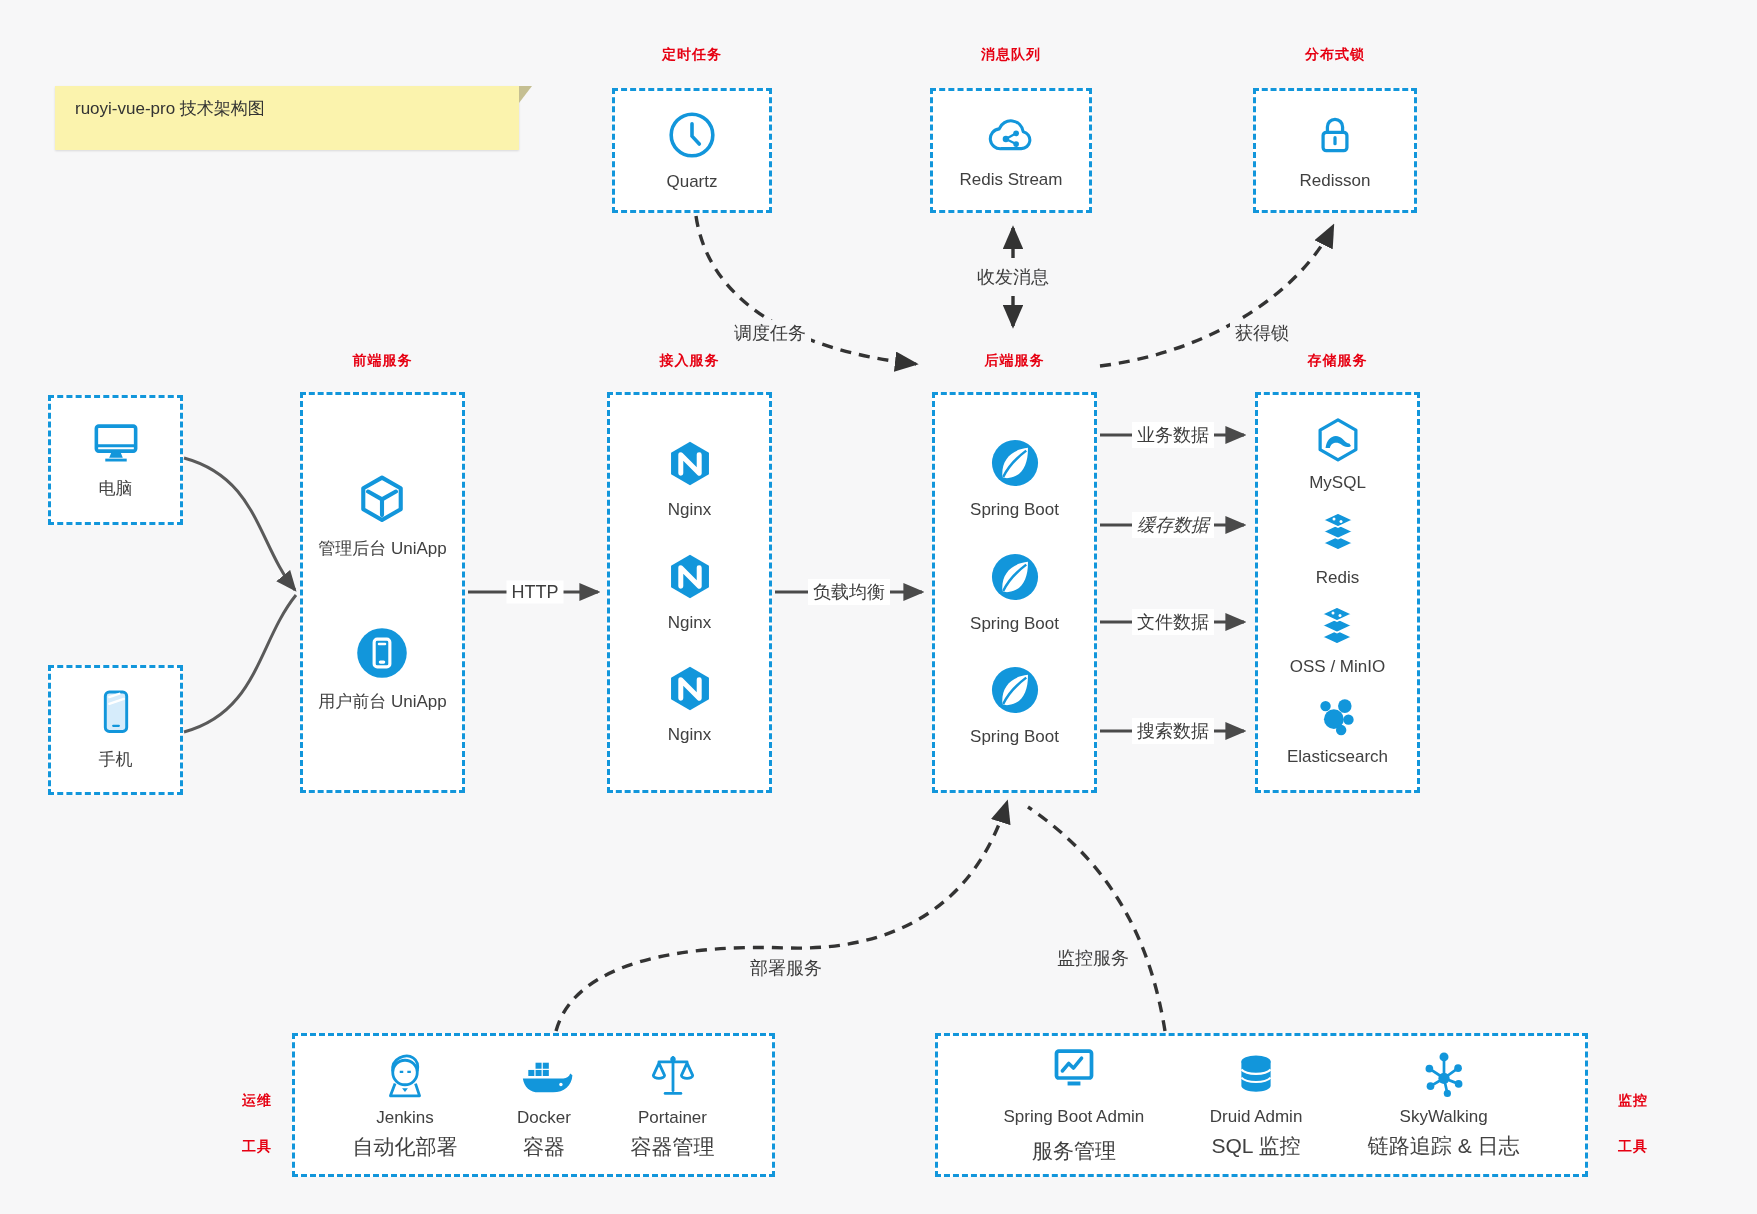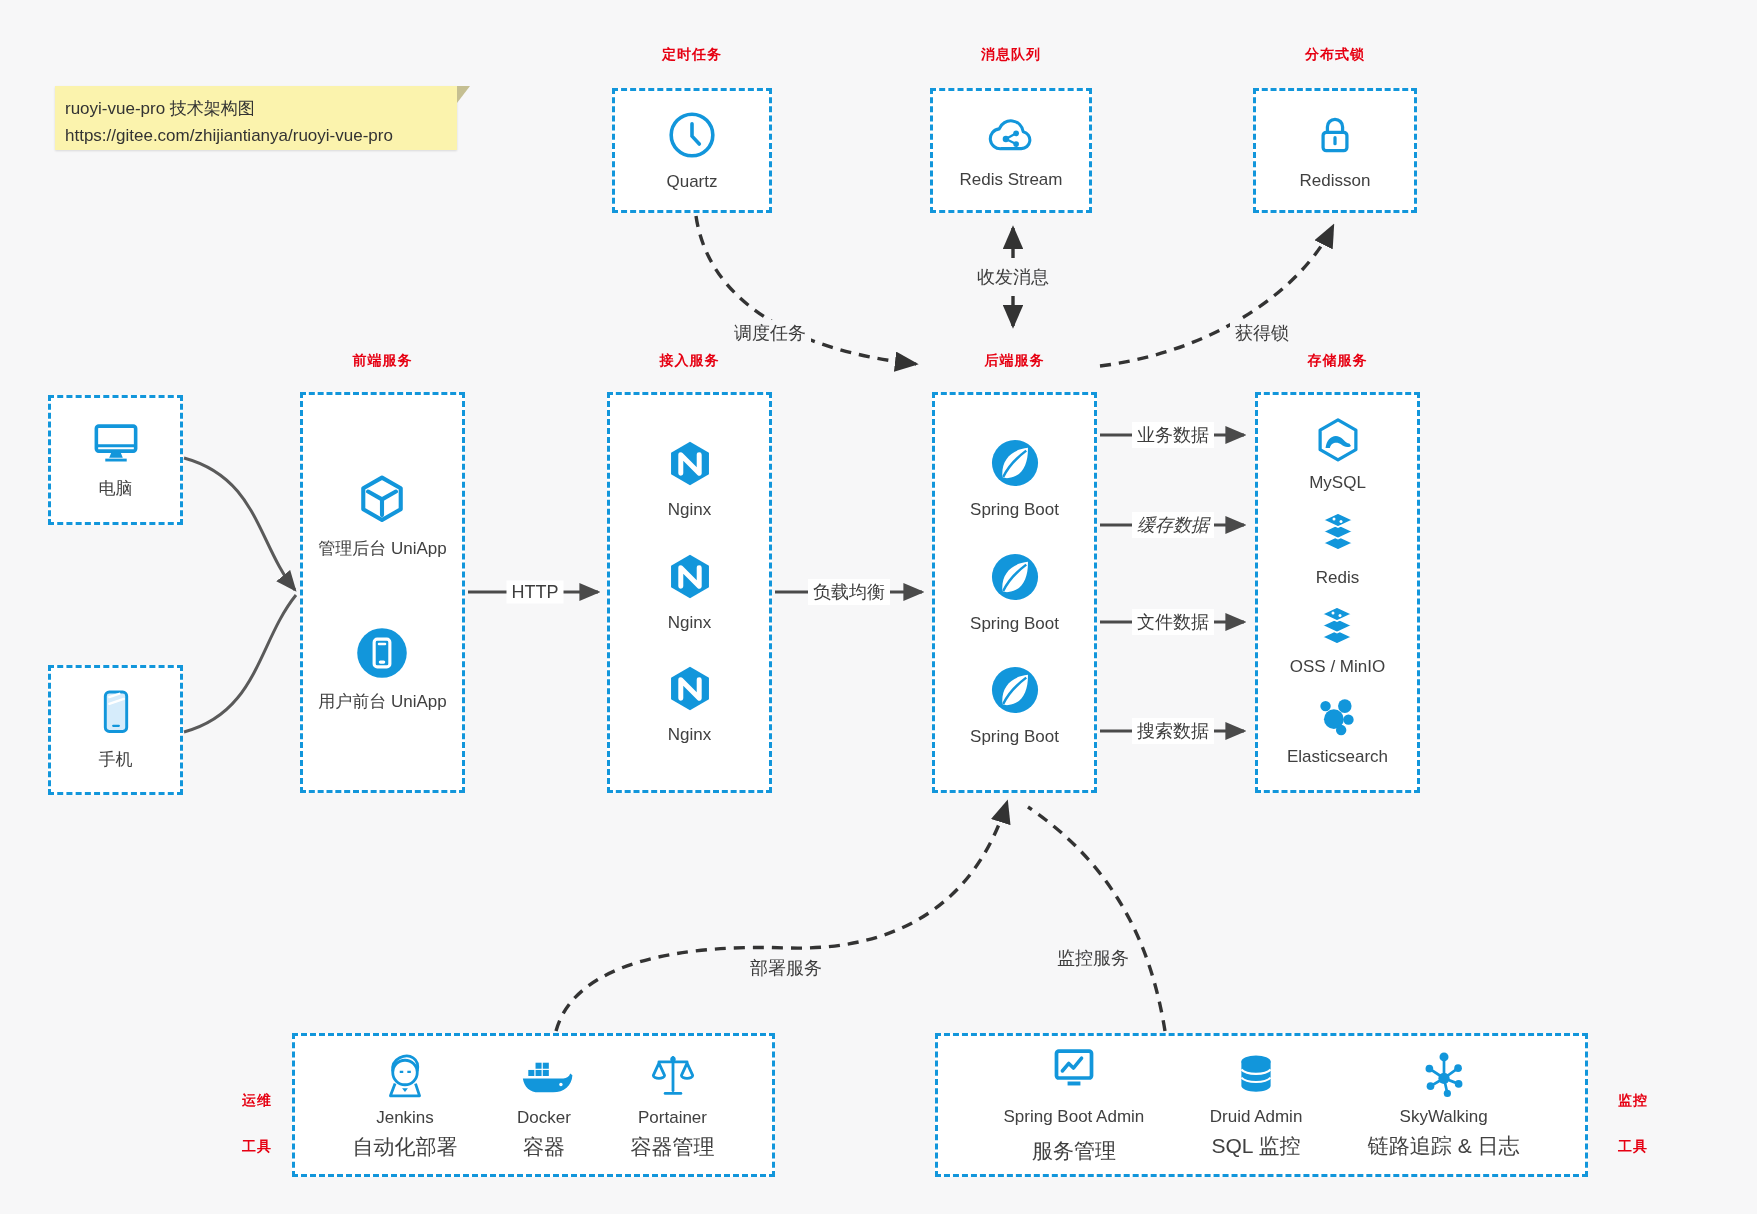--- a/index.html
+++ b/index.html
@@ -23,22 +23,22 @@
   }
   .diagram-item{display:flex;flex-direction:column;align-items:center;gap:9px;}
   .item-label{font-size:17px;color:#404040;white-space:nowrap;text-align:center;line-height:1.35;}
   .item-sub{font-size:21px;color:#404040;white-space:nowrap;text-align:center;}
   .arrow-label{
     position:absolute;transform:translate(-50%,-50%);font-size:18px;color:#3d3d3d;
     background:#fff;padding:1px 5px;white-space:nowrap;z-index:6;
   }
   .arrow-label.gray{background:#f7f7f8;}
   .note{
-    position:absolute;left:55px;top:86px;width:402px;height:64px;background:#fbf3ad;
-    box-shadow:0 1px 2px rgba(0,0,0,.12);z-index:2;padding:9px 10px;box-sizing:border-box;
+    position:absolute;left:55px;top:86px;width:464px;height:64px;background:#fbf3ad;
+    box-shadow:0 1px 2px rgba(0,0,0,.12);z-index:2;padding:9px 20px;box-sizing:border-box;
     font-size:17px;color:#333;line-height:1.6;
   }
   .note .fold{
     position:absolute;top:0;right:-13px;width:0;height:0;
     border-top:17px solid #c5bf92;border-right:13px solid transparent;
   }
   .icon{flex:0 0 auto;}
 </style>
 </head>
 <body>
@@ -73,21 +73,20 @@
     <path d="M1100 366 C 1212 352, 1300 292, 1333 226" stroke="#333" stroke-width="3.4" stroke-dasharray="11 8" fill="none" marker-end="url(#mblack)"></path>
 
     <path d="M556 1031 C 575 962, 680 944, 788 948 C 900 951, 976 902, 1007 802" stroke="#333" stroke-width="3.4" stroke-dasharray="11 8" fill="none" marker-end="url(#mblack)"></path>
 
     <path d="M1165 1031 C 1152 950, 1118 868, 1028 807" stroke="#333" stroke-width="3.4" stroke-dasharray="11 8" fill="none"></path>
   </svg>
 
   <div class="note">
     <span class="fold"></span>
     <div>ruoyi-vue-pro 技术架构图</div>
-    <div>https://gitee.com/zhijiantianya/ruoyi-vue-pro</div>
   </div>
 
   <div class="svc-title" style="left:612px;top:46px;width:160px;">定时任务</div>
   <div class="dash-box" style="left:612px;top:88px;width:160px;height:125px;">
     <div class="diagram-item">
       <svg class="icon" width="54" height="54" viewBox="0 0 48 48">
         <circle cx="24" cy="24" r="18.5" fill="none" stroke="#1296db" stroke-width="3.2"></circle>
         <path d="M24 14 V25 L30.5 32" fill="none" stroke="#1296db" stroke-width="3.2" stroke-linecap="round" stroke-linejoin="round"></path>
       </svg>
       <div class="item-label">Quartz</div>

